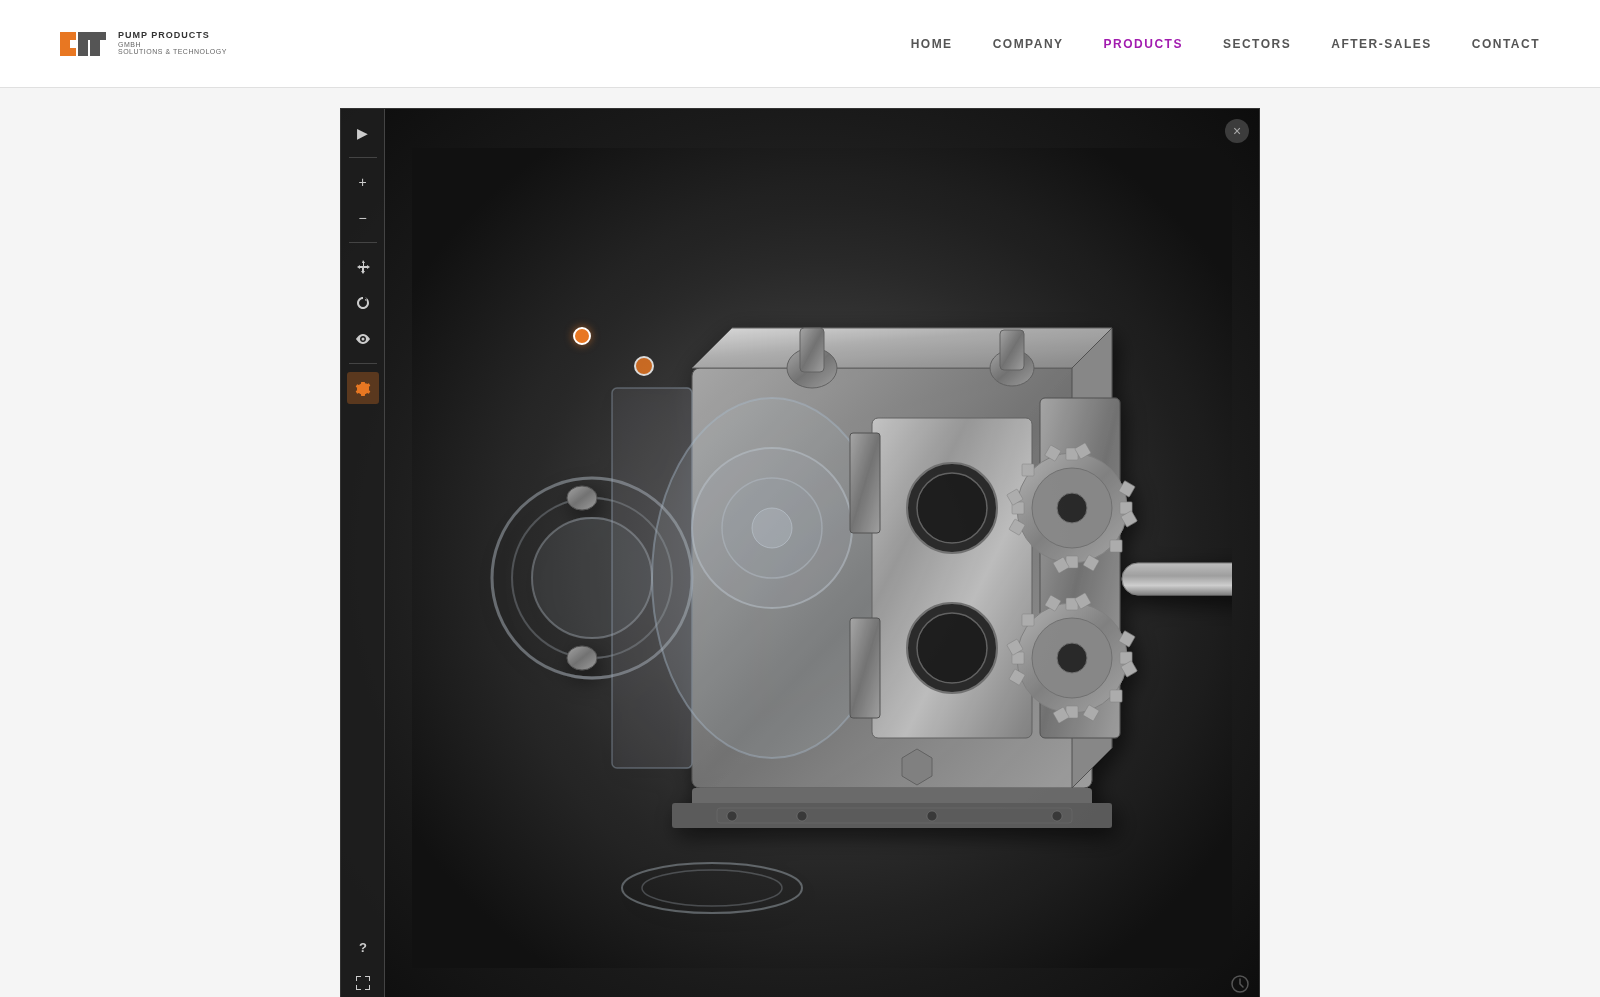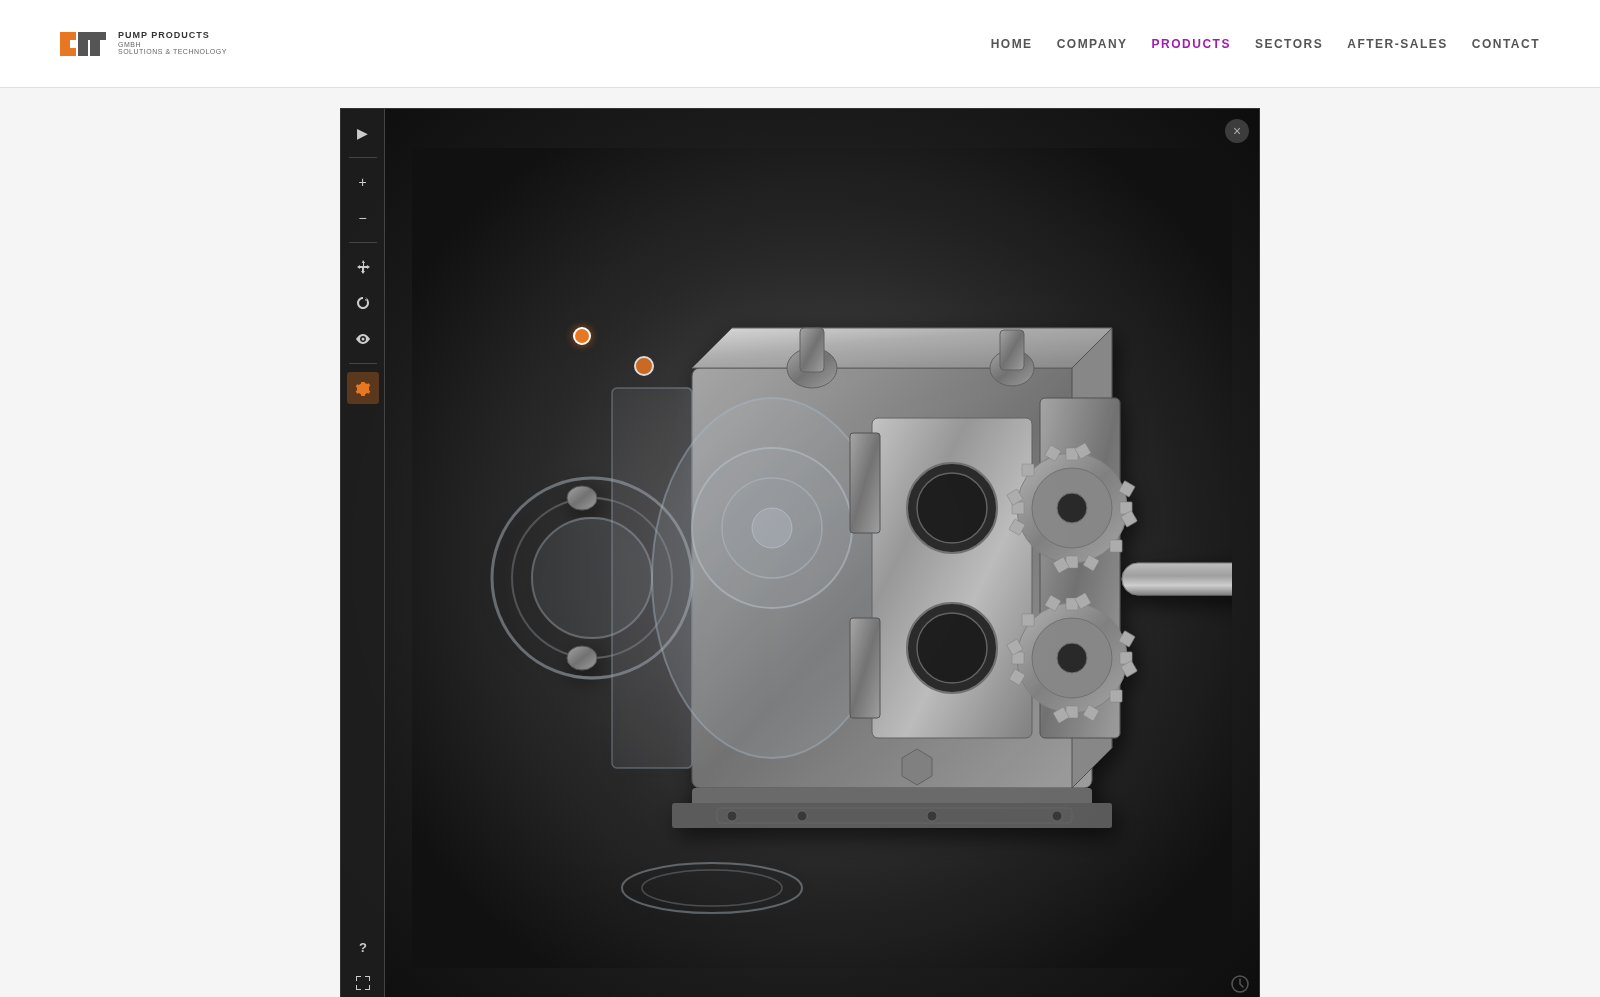--- a/index.html
+++ b/index.html
@@ -36,21 +36,21 @@
       letter-spacing: 1px;
       color: #333;
     }
     .logo-text .brand-sub {
       font-size: 7px;
       color: #666;
       letter-spacing: 0.5px;
     }
     nav {
       display: flex;
-      gap: 24px;
+      gap: 40px;
       align-items: center;
     }
     nav a {
       font-size: 12px;
       font-weight: 600;
       letter-spacing: 1.5px;
       text-decoration: none;
       color: #555;
       text-transform: uppercase;
     }

